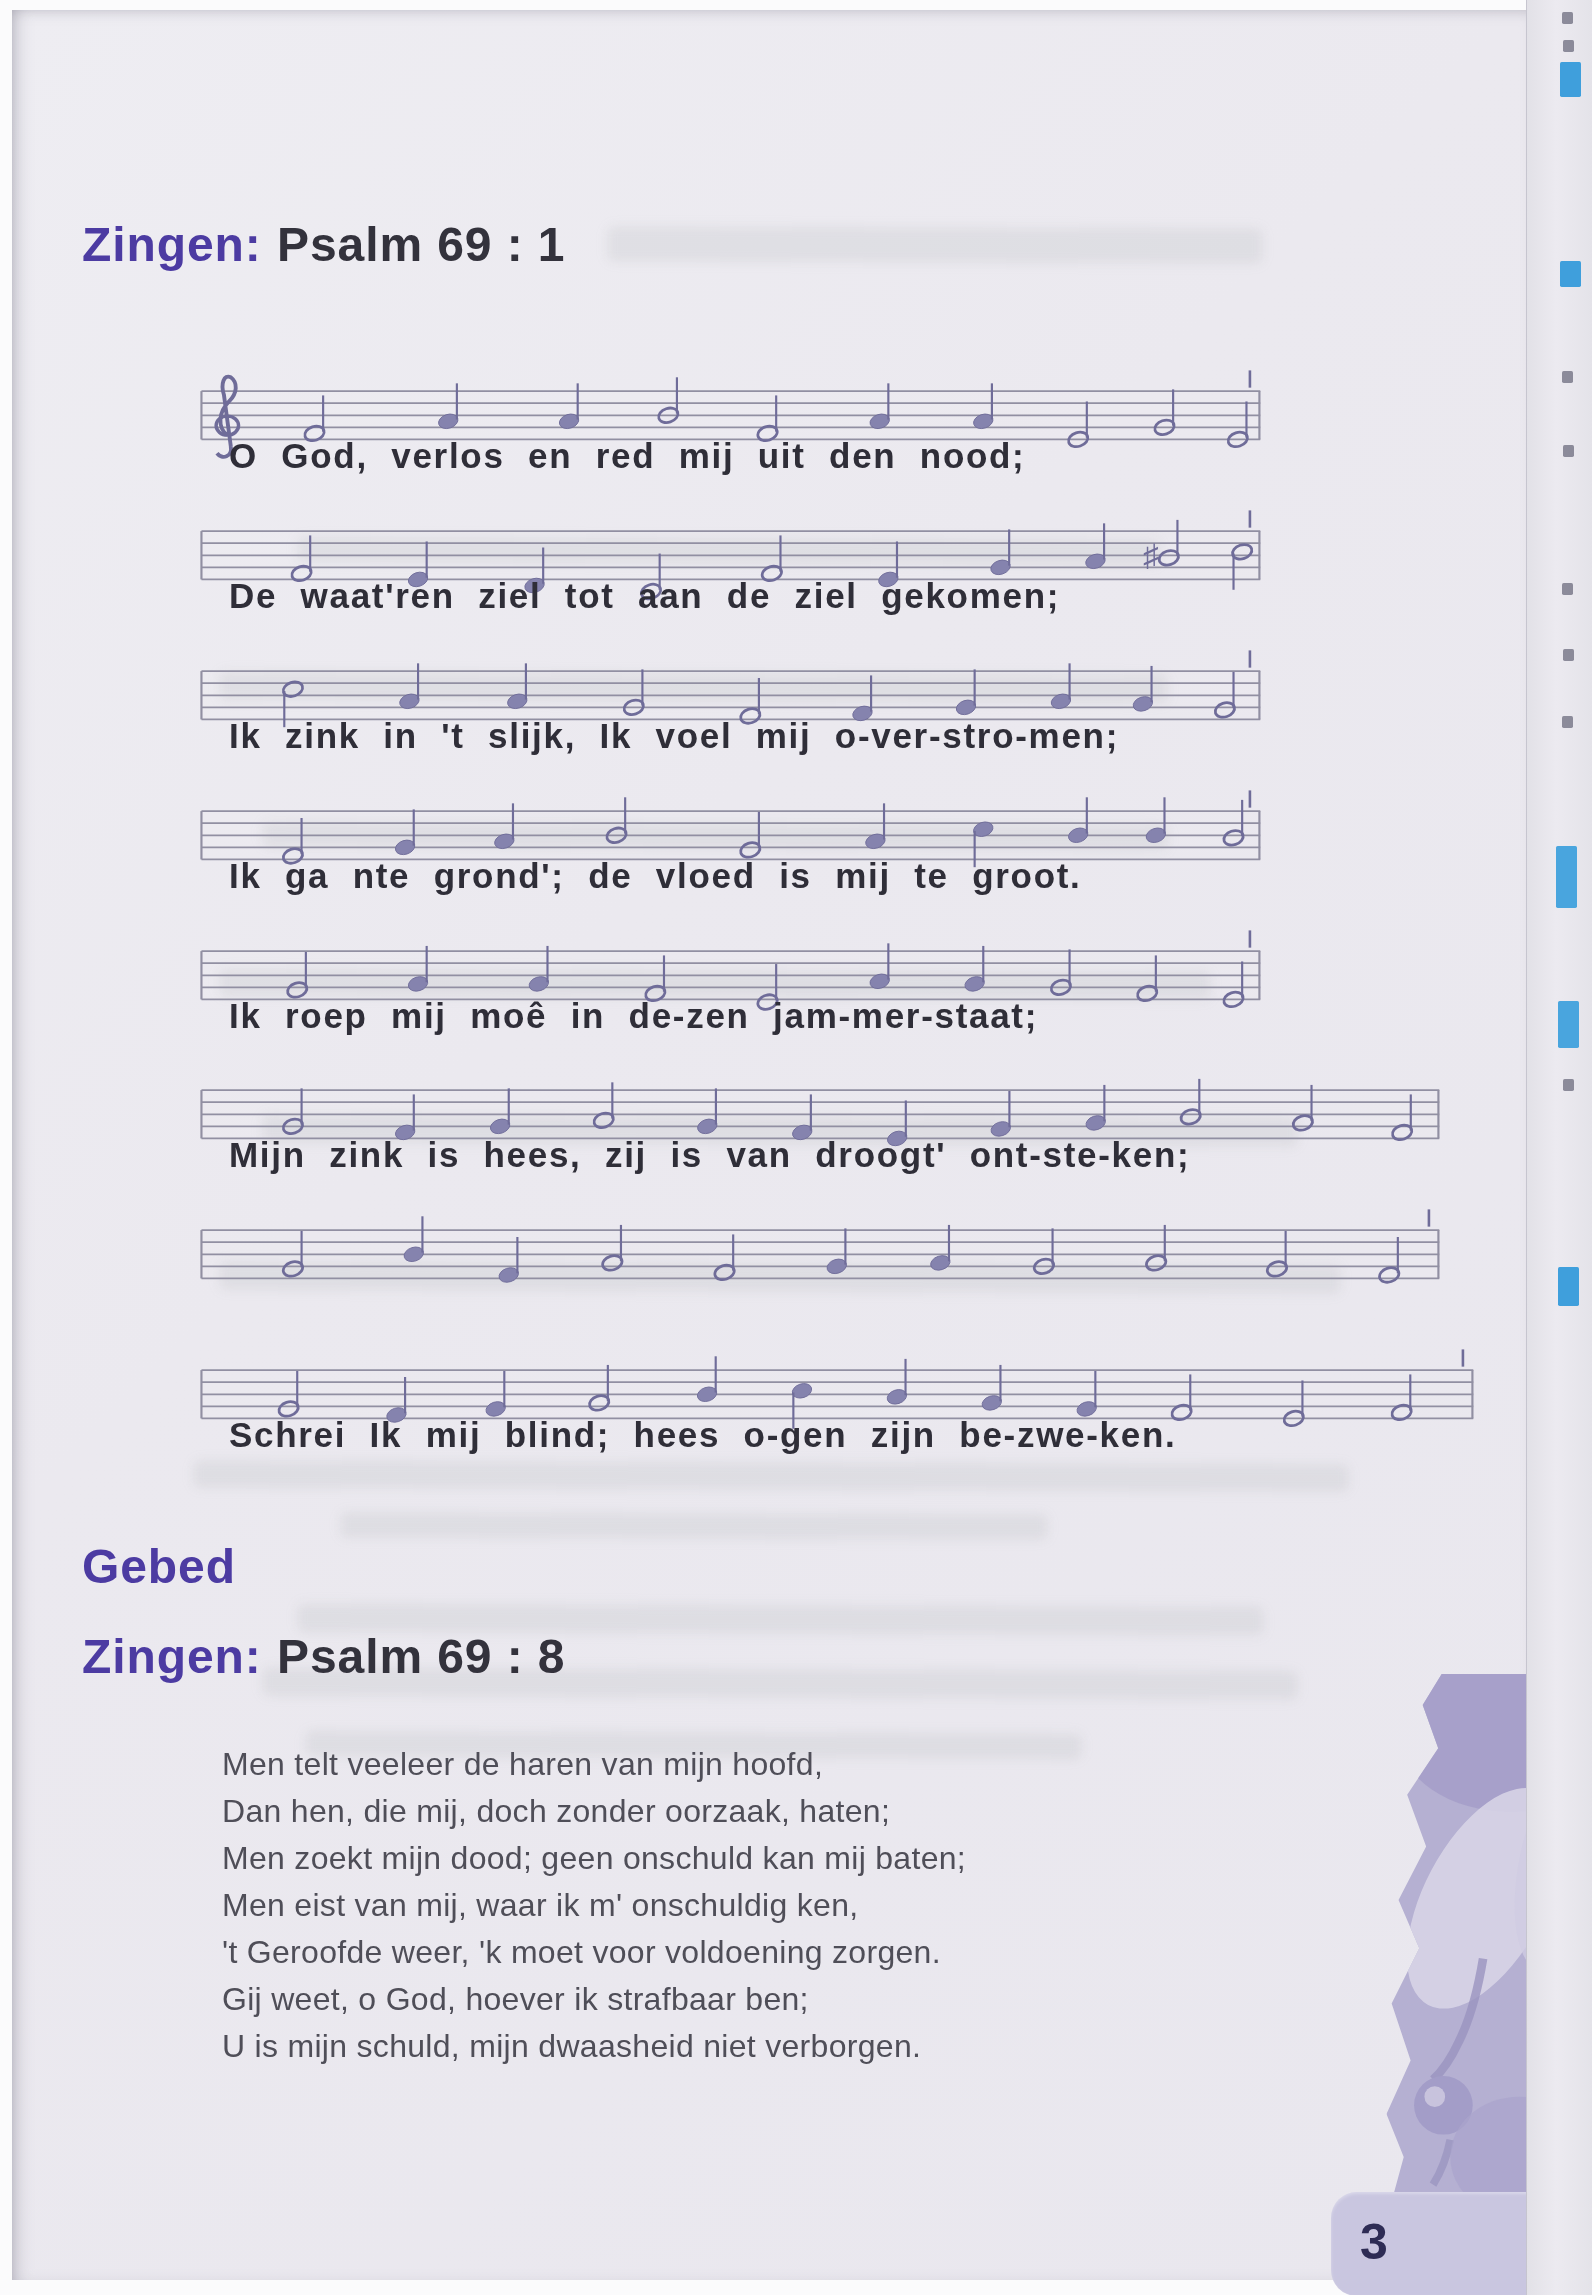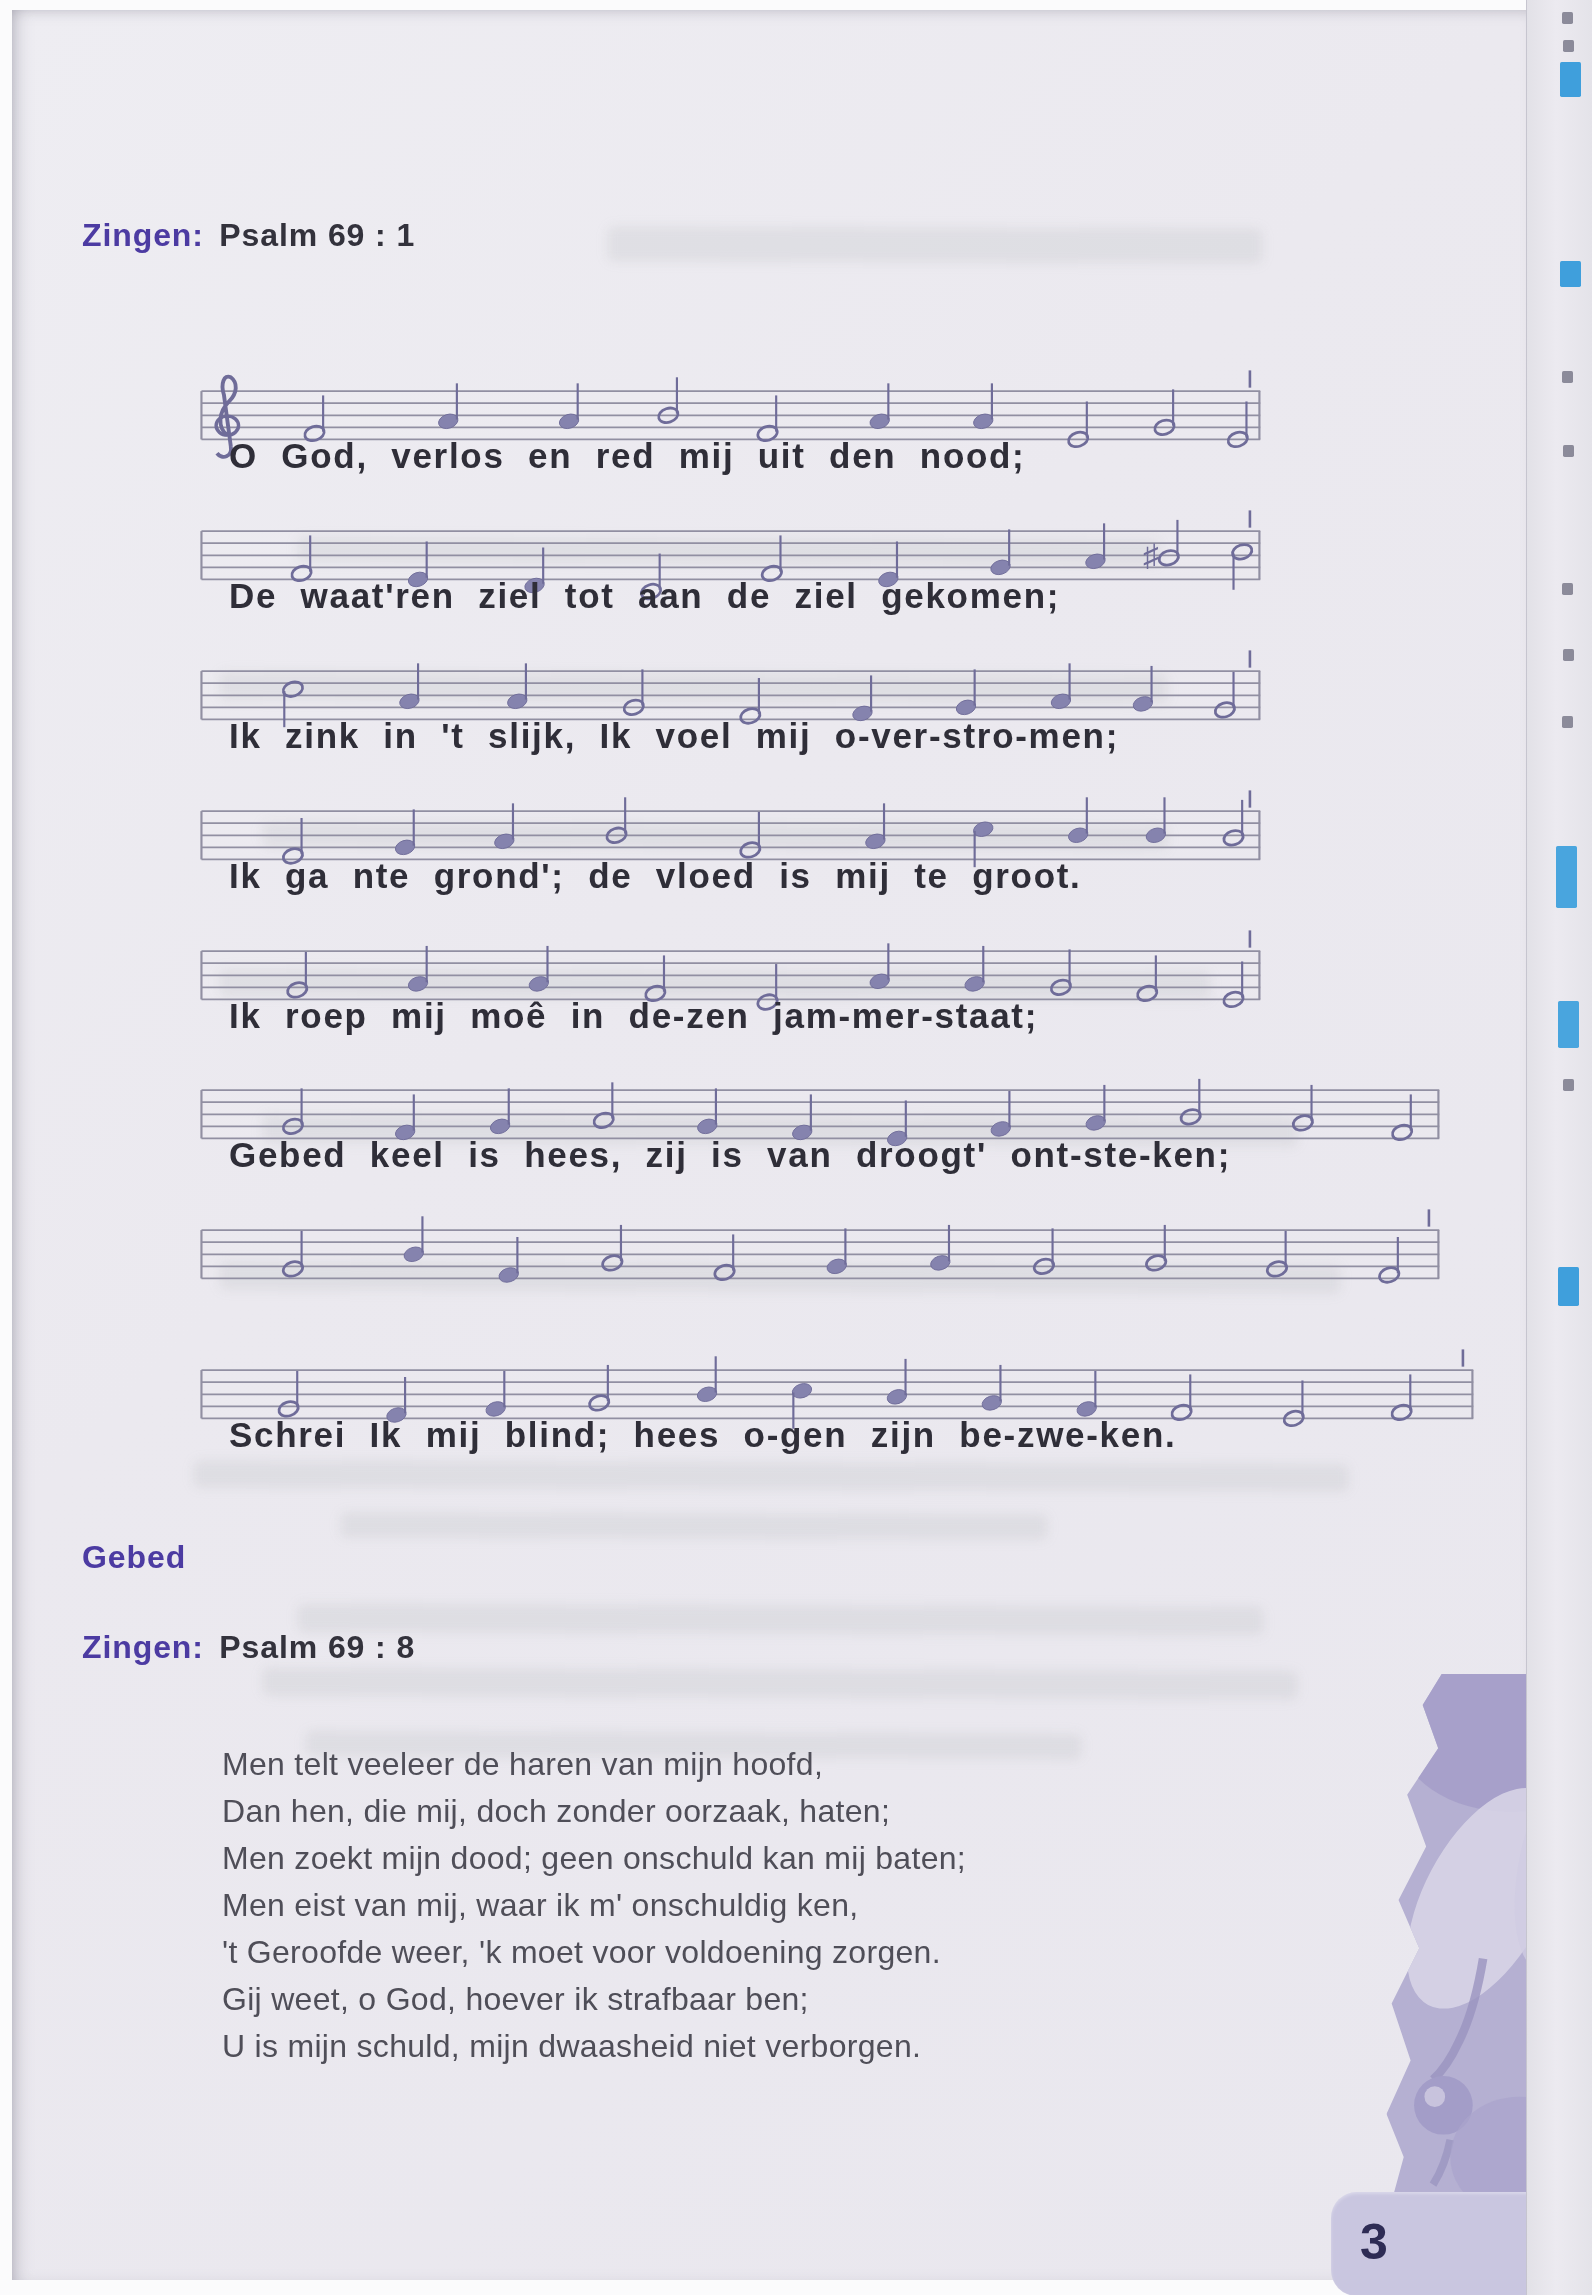--- a/index.html
+++ b/index.html
@@ -13,21 +13,21 @@
     background:linear-gradient(135deg,#eeedf2 0%,#ebe9ef 40%,#e9e7ee 100%);
     box-shadow:inset 12px 0 19px -12px rgba(110,108,125,.55), inset 0 8.6px 15.5px -10.4px rgba(120,118,135,.4);
   }
   .next-page-edge{
     position:absolute;right:0;top:0;width:65px;height:2295px;
     background:linear-gradient(90deg,#e2e1e7,#eceaf0 45%,#e4e3e9);
     border-left:0.9px solid #c6c5cf;
   }
   .edge-mark{position:absolute;background:rgba(45,45,70,.5);width:11.2px;height:12px;border-radius:1.7px;}
   .cyan-mark{position:absolute;width:21px;border-radius:1.7px;}
-  .heading{position:absolute;font-weight:bold;font-size:32px;letter-spacing:0.9px;white-space:nowrap;}
+  .heading{position:absolute;font-weight:bold;font-size:48px;letter-spacing:0.9px;white-space:nowrap;}
   .heading .purple{color:#4c3ba2;}
   .heading .dark{color:#33323c;margin-left:15.5px;}
   .music-system{position:absolute;}
   .lyric-line{
     position:absolute;left:31px;top:83px;white-space:nowrap;
     font-size:35px;font-weight:600;color:#2f2e38;letter-spacing:1.7px;word-spacing:12px;
   }
   .verse-block{position:absolute;left:210px;top:1731px;}
   .verse-line{
     font-size:32px;line-height:47px;color:#4f4e58;font-weight:400;
@@ -247,21 +247,21 @@
           <ellipse cx="930" cy="55" rx="11.5" ry="8" transform="rotate(-18 930 55)" fill="#8583ae" stroke="#6f6c99" stroke-width="1"></ellipse>
           <line x1="940" y1="53" x2="940" y2="11" stroke="#6f6c99" stroke-width="2.5"></line>
           <ellipse cx="1040" cy="48" rx="11.5" ry="8" transform="rotate(-18 1040 48)" fill="#8583ae" stroke="#6f6c99" stroke-width="1"></ellipse>
           <line x1="1050" y1="46" x2="1050" y2="4" stroke="#6f6c99" stroke-width="2.5"></line>
           <ellipse cx="1150" cy="41" rx="11.5" ry="8" transform="rotate(-18 1150 41)" fill="none" stroke="#6f6c99" stroke-width="3.2"></ellipse>
           <line x1="1160" y1="39" x2="1160" y2="-3" stroke="#6f6c99" stroke-width="2.5"></line>
           <ellipse cx="1280" cy="48" rx="11.5" ry="8" transform="rotate(-18 1280 48)" fill="none" stroke="#6f6c99" stroke-width="3.2"></ellipse>
           <line x1="1290" y1="46" x2="1290" y2="4" stroke="#6f6c99" stroke-width="2.5"></line>
           <ellipse cx="1395" cy="59" rx="11.5" ry="8" transform="rotate(-18 1395 59)" fill="none" stroke="#6f6c99" stroke-width="3.2"></ellipse>
           <line x1="1405" y1="57" x2="1405" y2="15" stroke="#6f6c99" stroke-width="2.5"></line>
-        </svg><div class="lyric-line">Gebed keel is hees, zij is van droogt' ont-ste-ken;</div></div>
+        </svg><div class="lyric-line">Mijn zink is hees, zij is van droogt' ont-ste-ken;</div></div>
       <div class="music-system" style="left: 186px; top: 1182px; width: 1243px; height: 129px;"><svg width="1243" height="109" viewBox="0 -34 1440 126" style="overflow: visible;">
           <line x1="4" y1="10" x2="1438" y2="10" stroke="#918fa2" stroke-width="2"></line>
           <line x1="4" y1="24" x2="1438" y2="24" stroke="#918fa2" stroke-width="2"></line>
           <line x1="4" y1="38" x2="1438" y2="38" stroke="#918fa2" stroke-width="2"></line>
           <line x1="4" y1="52" x2="1438" y2="52" stroke="#918fa2" stroke-width="2"></line>
           <line x1="4" y1="66" x2="1438" y2="66" stroke="#918fa2" stroke-width="2"></line>
           <line x1="4" y1="10" x2="4" y2="66" stroke="#918fa2" stroke-width="2.5"></line>
           <line x1="1437" y1="10" x2="1437" y2="66" stroke="#918fa2" stroke-width="2.5"></line>
           <line x1="1426" y1="-14" x2="1426" y2="6" stroke="#6f6c99" stroke-width="3"></line>
           <ellipse cx="110" cy="55" rx="11.5" ry="8" transform="rotate(-18 110 55)" fill="none" stroke="#6f6c99" stroke-width="3.2"></ellipse>

